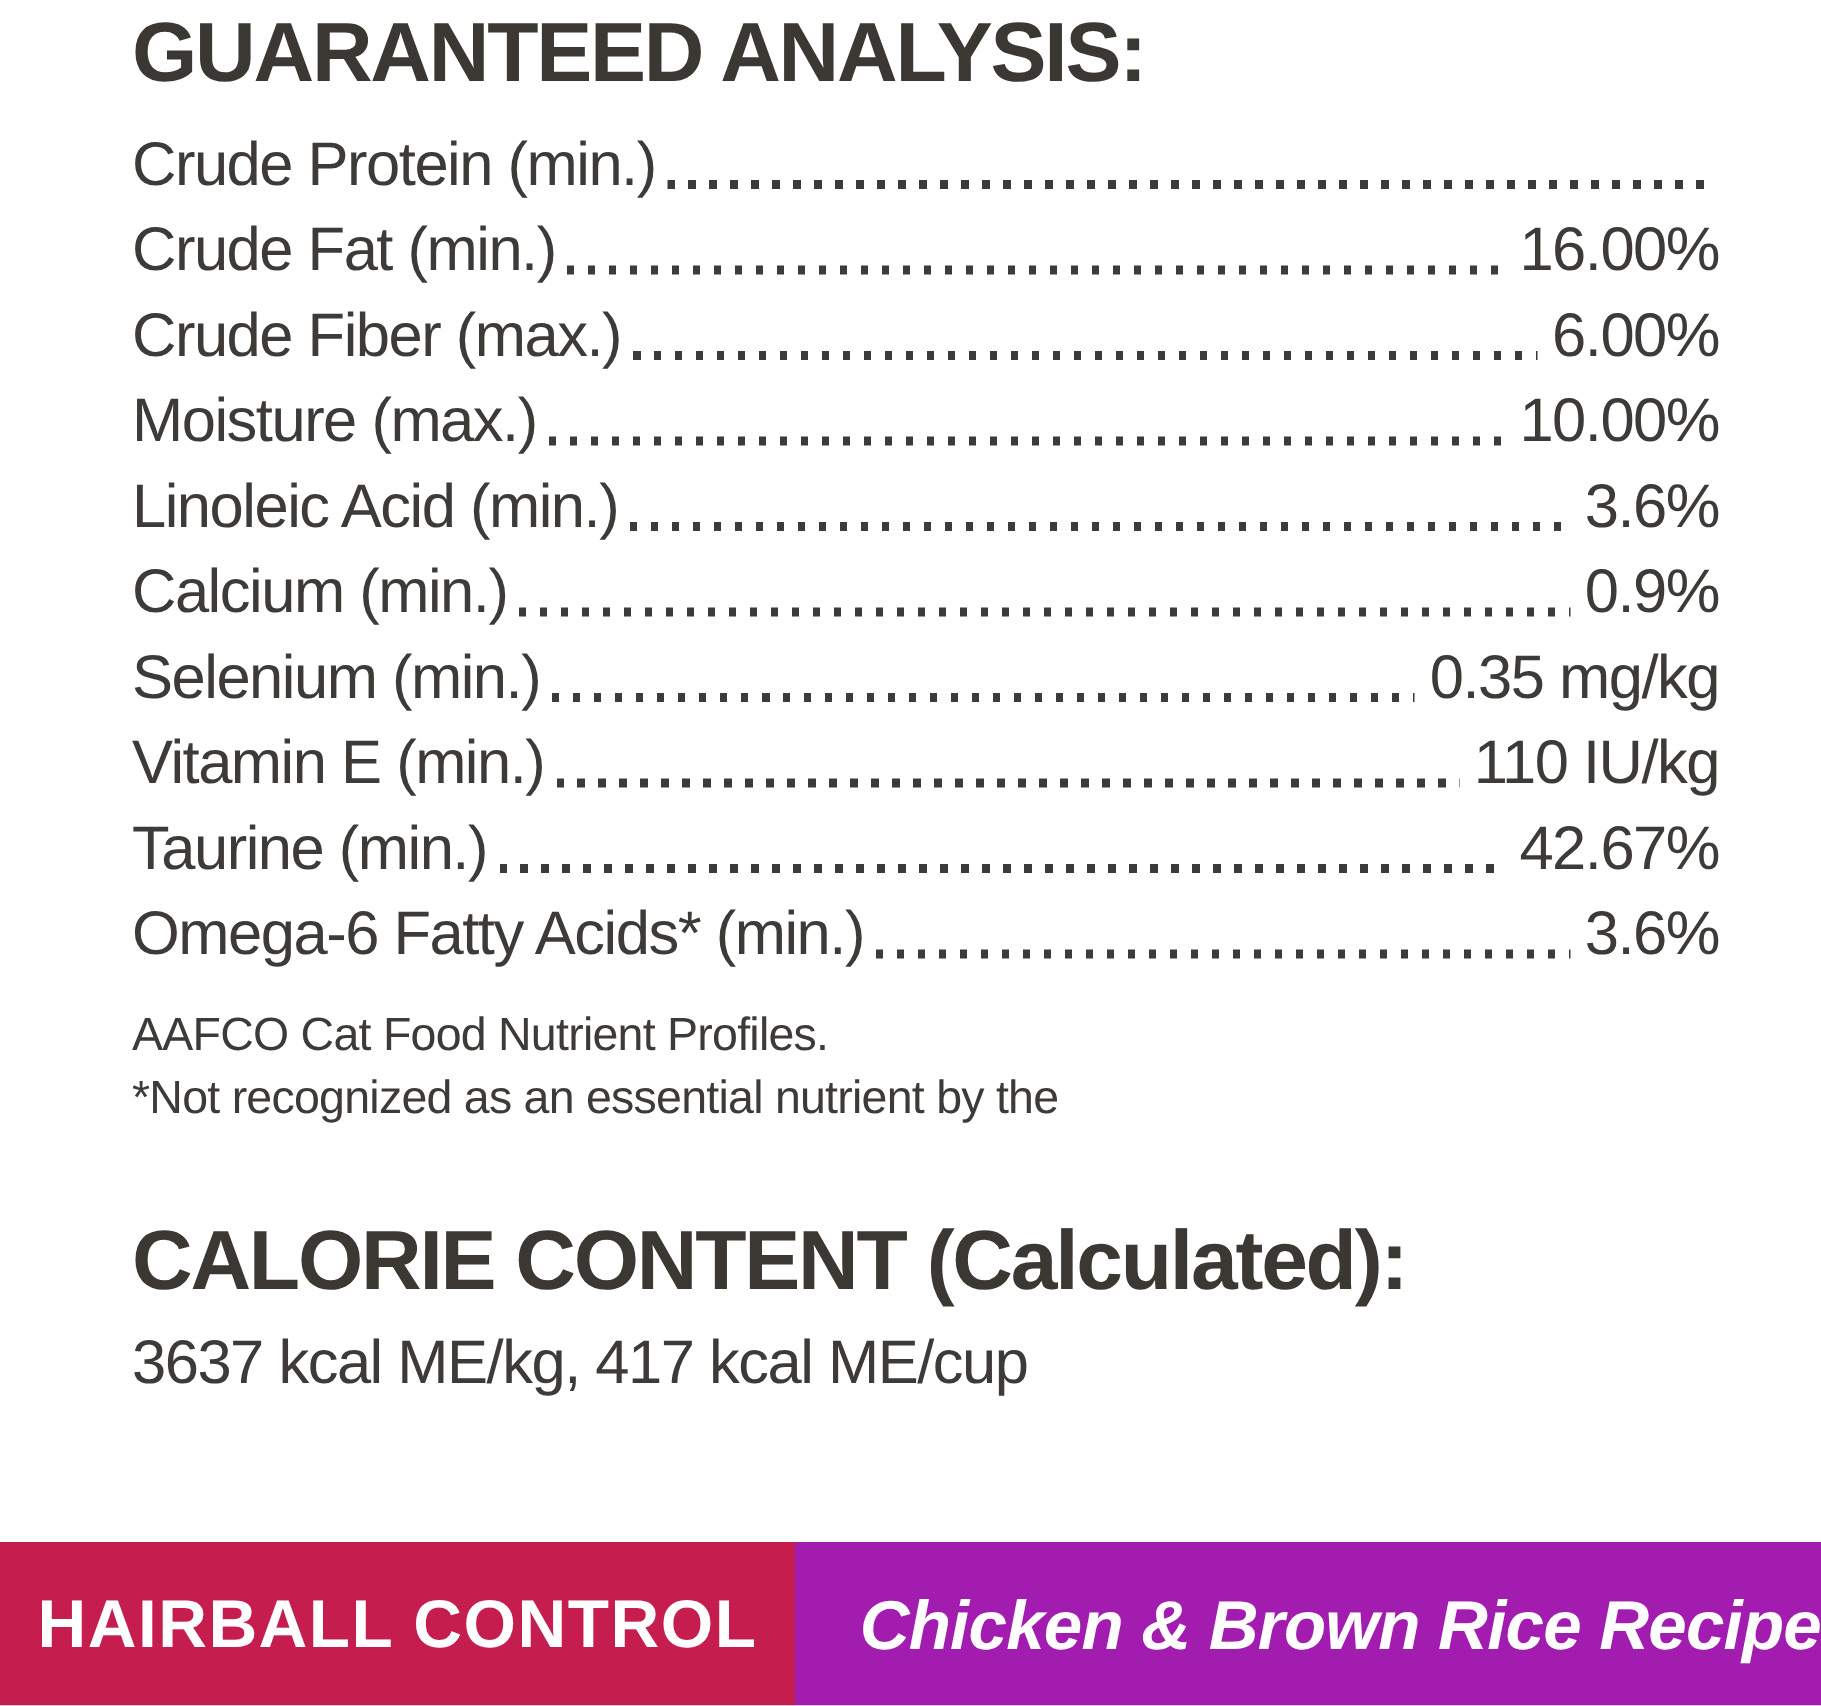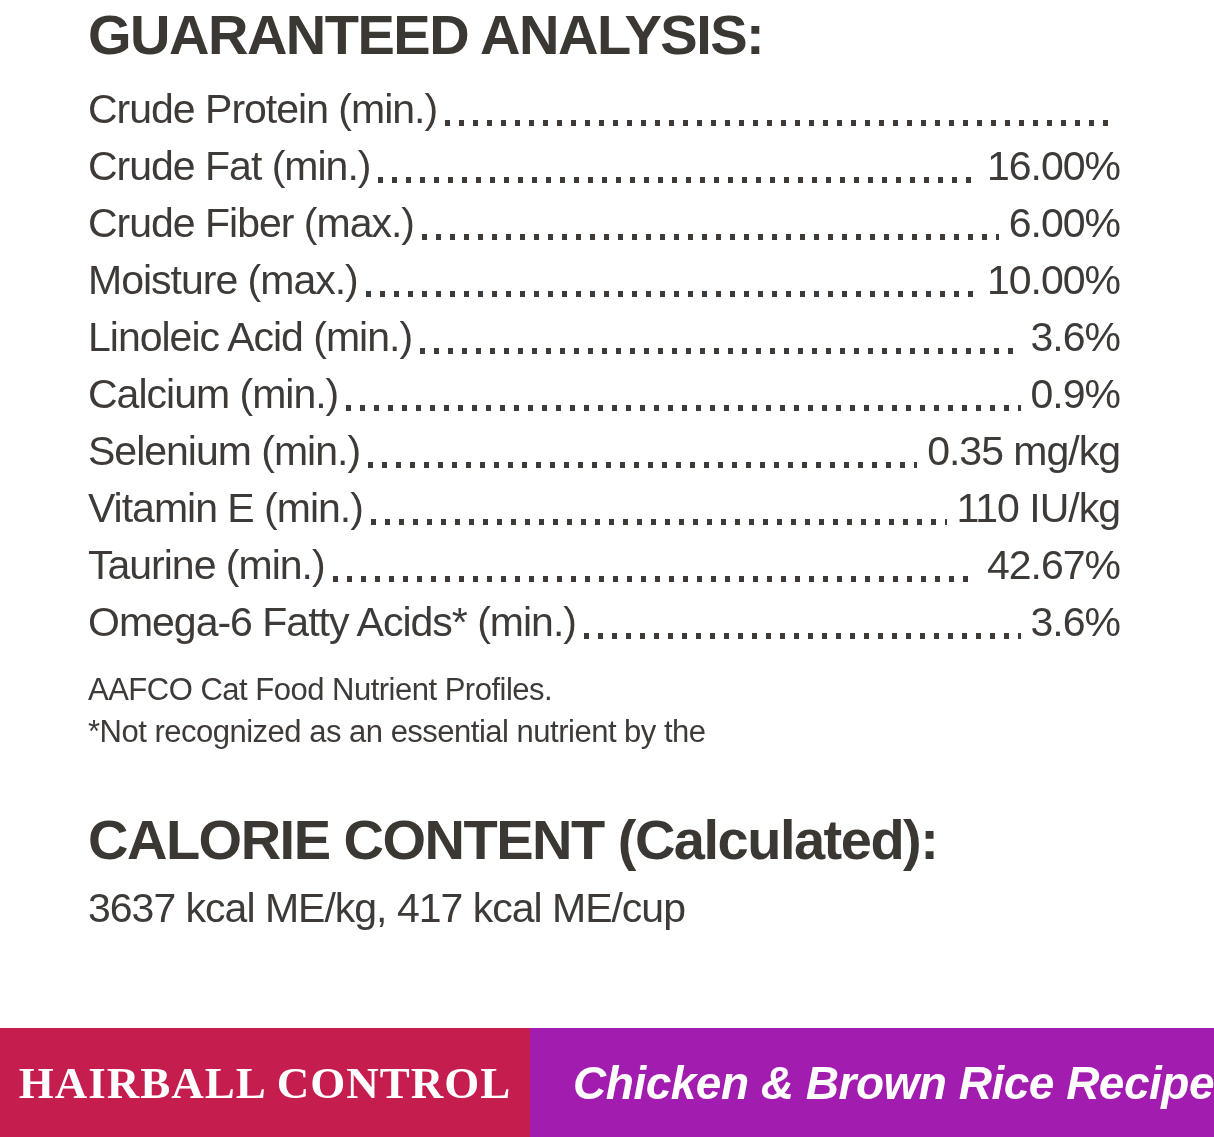--- a/index.html
+++ b/index.html
@@ -9,21 +9,21 @@
   body {
     width: 1214px;
     height: 1137px;
     background: #ffffff;
     font-family: "Liberation Sans", sans-serif;
     color: #3a3734;
     position: relative;
     overflow: hidden;
   }
   .content {
-    padding: 0 94px 0 88px;
+    padding: 0 68px 0 88px;
   }
   .section-title {
     font-size: 56px;
     font-weight: bold;
     letter-spacing: -1.5px;
     color: #3b3733;
     margin: 0;
     padding-top: 4px;
     line-height: 1.12;
     white-space: nowrap;
@@ -85,21 +85,20 @@
     display: flex;
     align-items: center;
     justify-content: center;
   }
   .banner-left .banner-text {
     color: #ffffff;
     font-size: 45px;
     font-weight: bold;
     letter-spacing: 1px;
     white-space: nowrap;
-    font-family: Liberation Serif, serif;
   }
   .banner-right {
     flex: 1 1 auto;
     display: flex;
     align-items: center;
     justify-content: center;
   }
   .banner-right .banner-text {
     color: #ffffff;
     font-size: 46px;

